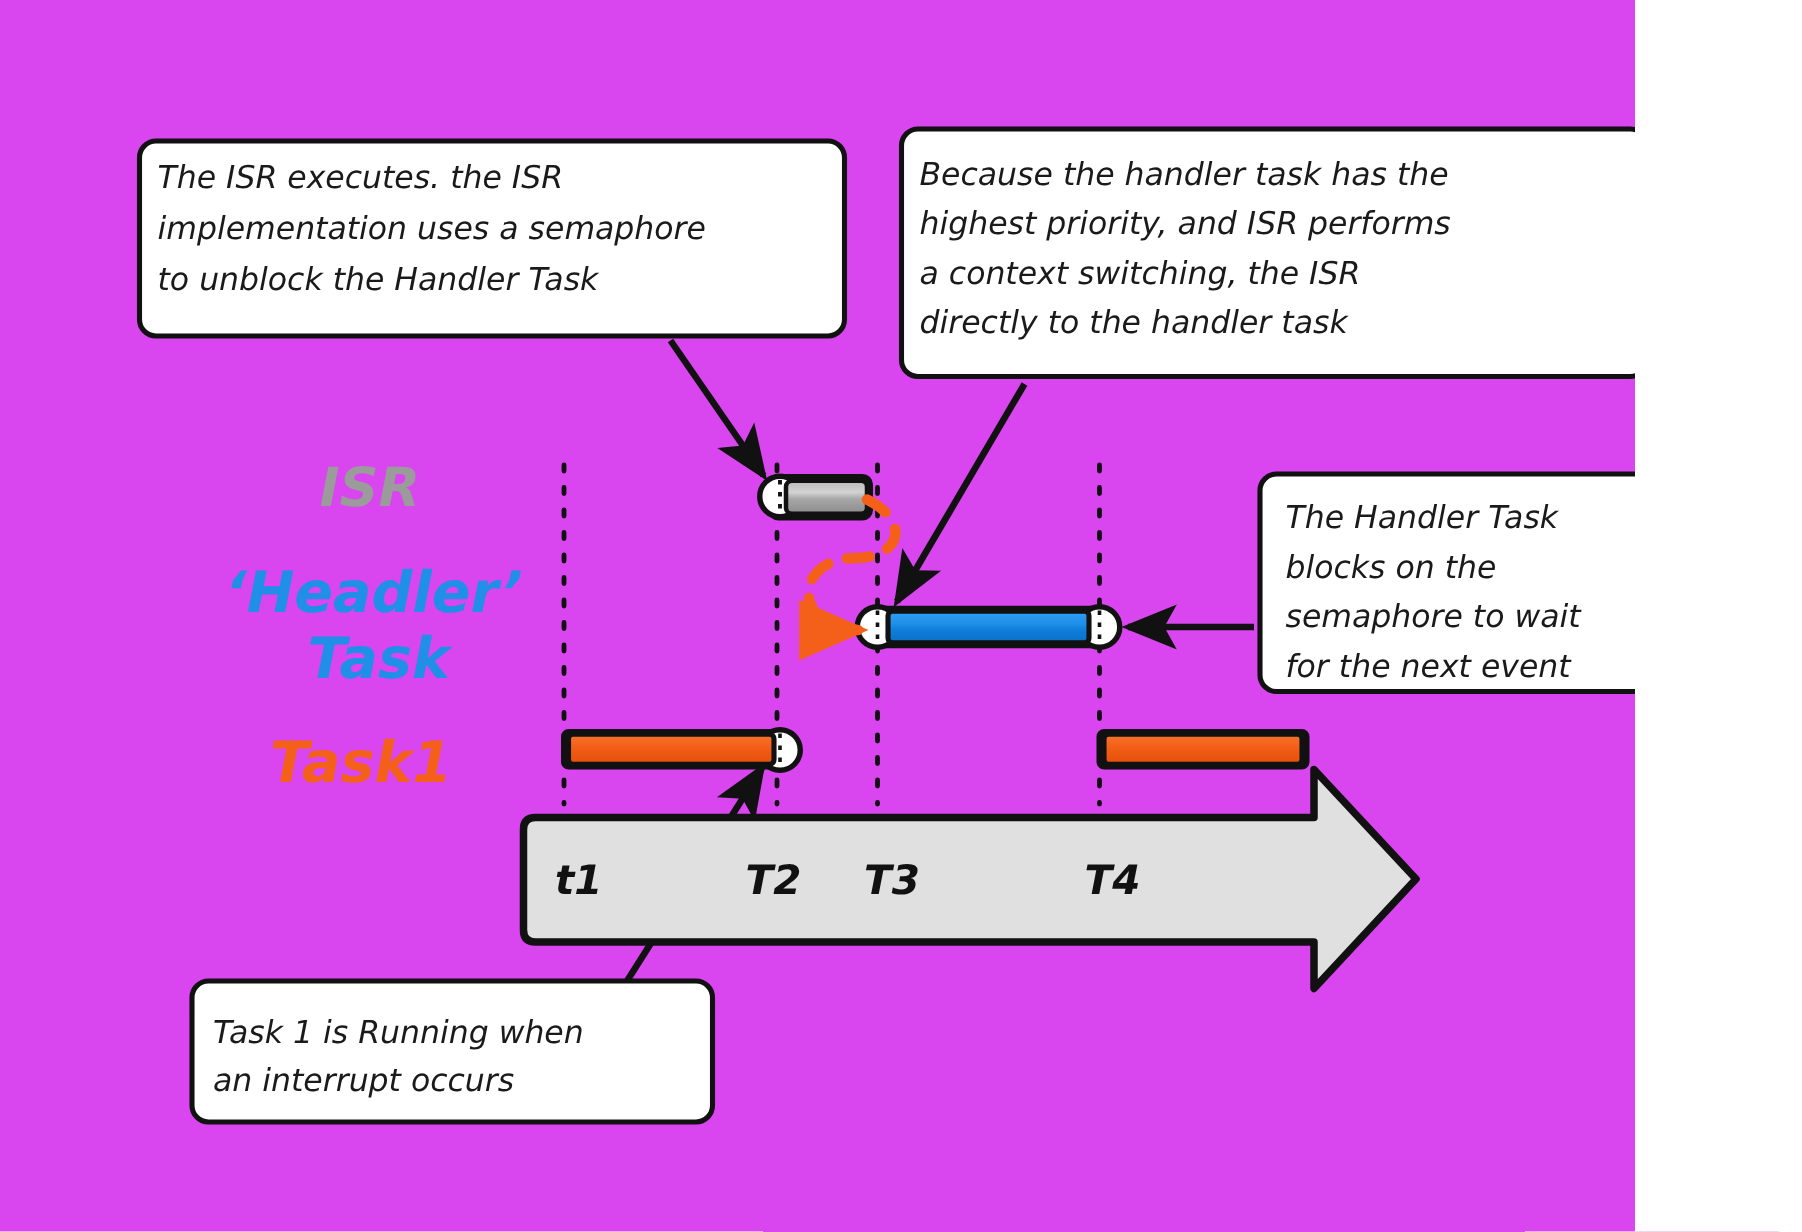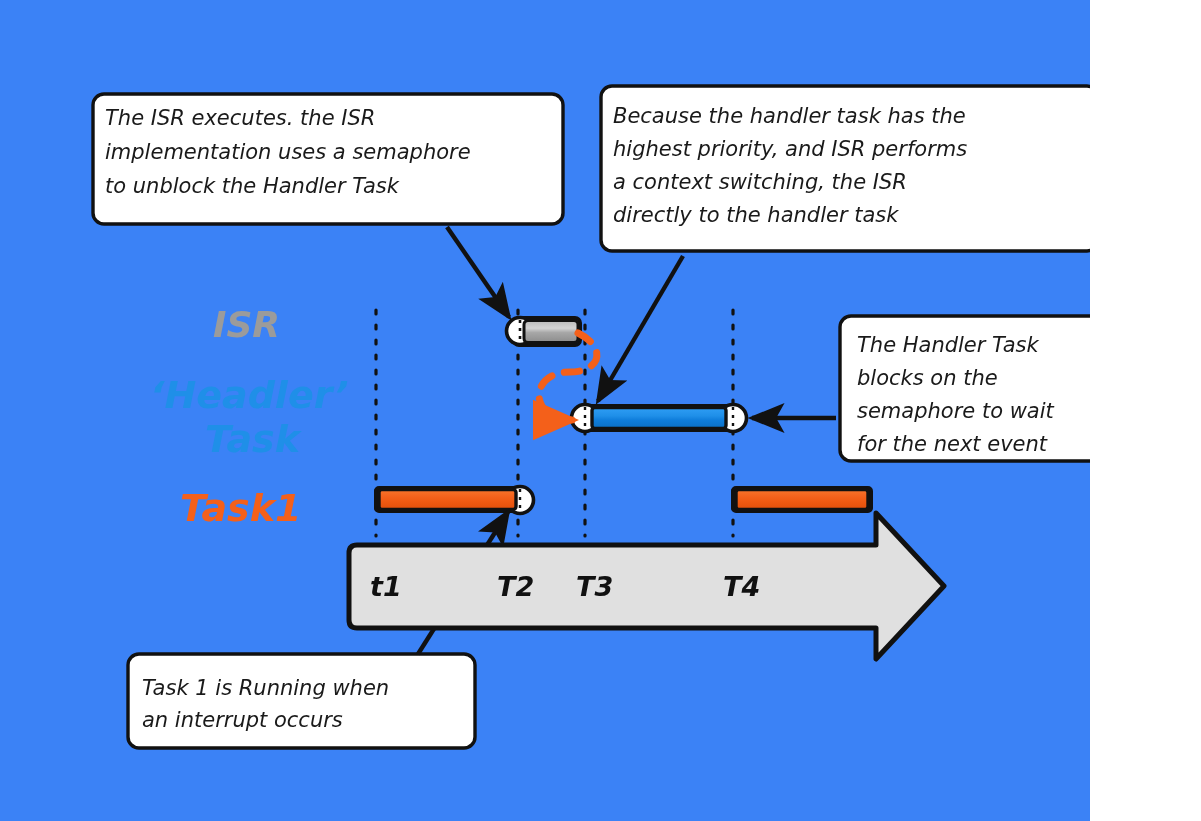--- a/index.html
+++ b/index.html
@@ -4,21 +4,21 @@
 <style>
   html, body {
     margin: 0;
     padding: 0;
     background: #ffffff;
   }
   #canvas-root {
     position: relative;
     width: 1090px;
     height: 821px;
-    background: #3b82f6;
+    background: #d946ef;
     overflow: hidden;
     font-family: "DejaVu Sans", sans-serif;
   }
   svg.diagram-layer {
     position: absolute;
     top: 0;
     left: 0;
     width: 1201px;
     height: 821px;
   }

